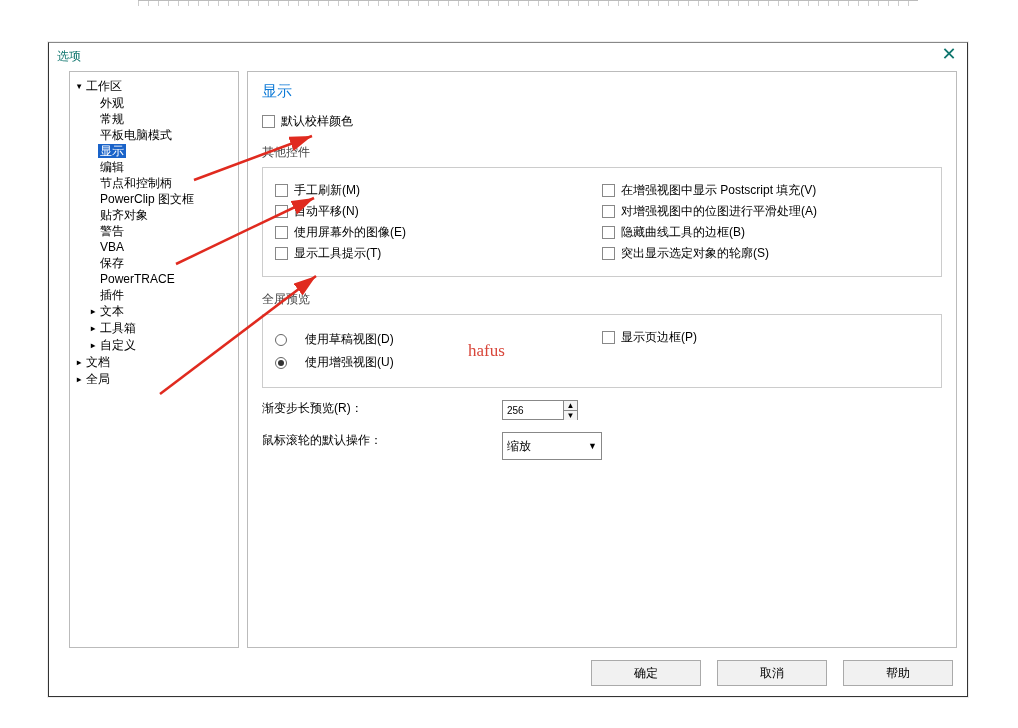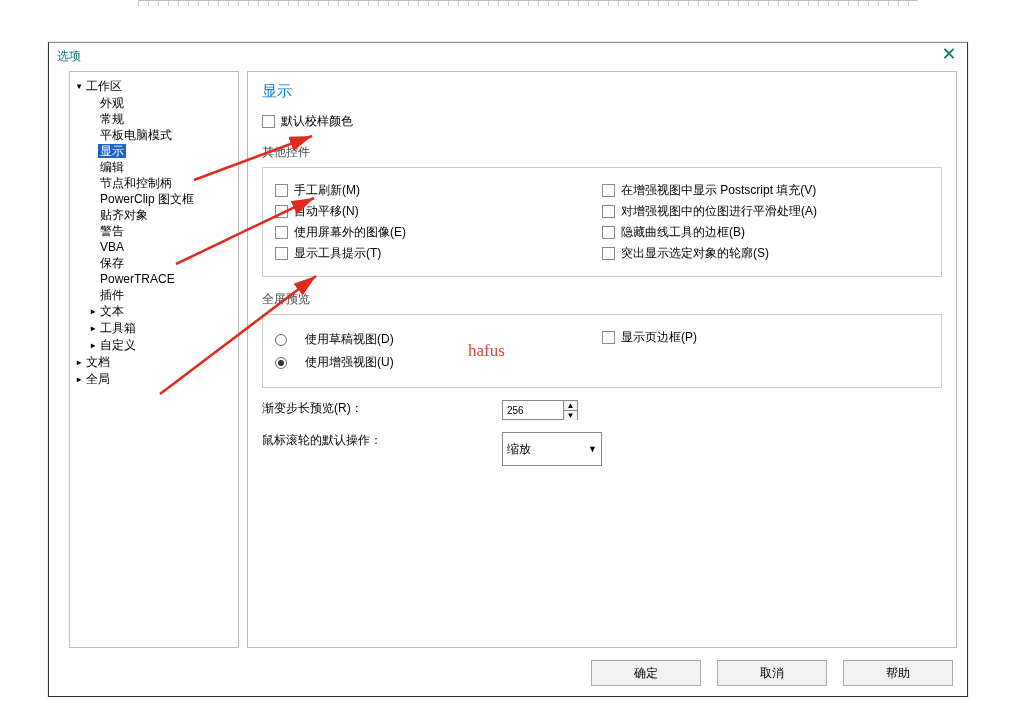--- a/index.html
+++ b/index.html
@@ -81,21 +81,21 @@
   .row-pair { display:flex; align-items:flex-start; margin: 12px 0; }
   .row-pair .lbl { width: 240px; }
   .spinner { display:inline-flex; align-items:stretch; border:1px solid #888; height:20px; }
   .spinner input {
     width: 60px; border:0; padding:0 4px; font-size:10px; font-family:inherit;
   }
   .spinner .btns { width:14px; display:flex; flex-direction:column; border-left:1px solid #888; }
   .spinner .btns div { flex:1; font-size:8px; line-height:9px; text-align:center; background:#f4f4f4; border-bottom:1px solid #888; }
   .spinner .btns div:last-child { border-bottom:0; }
   .select {
-    display:inline-flex; align-items:center; border:1px solid #888; height:34px; min-width:100px;
+    display:inline-flex; align-items:center; border:1px solid #888; height:28px; min-width:100px;
     padding: 0 4px; justify-content: space-between; background:#fff;
   }
   .select .caret { font-size:9px; }
   .watermark {
     position:absolute; left:220px; top:269px; color:#d8463a; font-size:17px;
     font-family: Liberation Serif, serif; pointer-events:none;
   }
   .buttons {
     position:absolute; right: 14px; bottom: 10px;
     display:flex; gap:16px;

